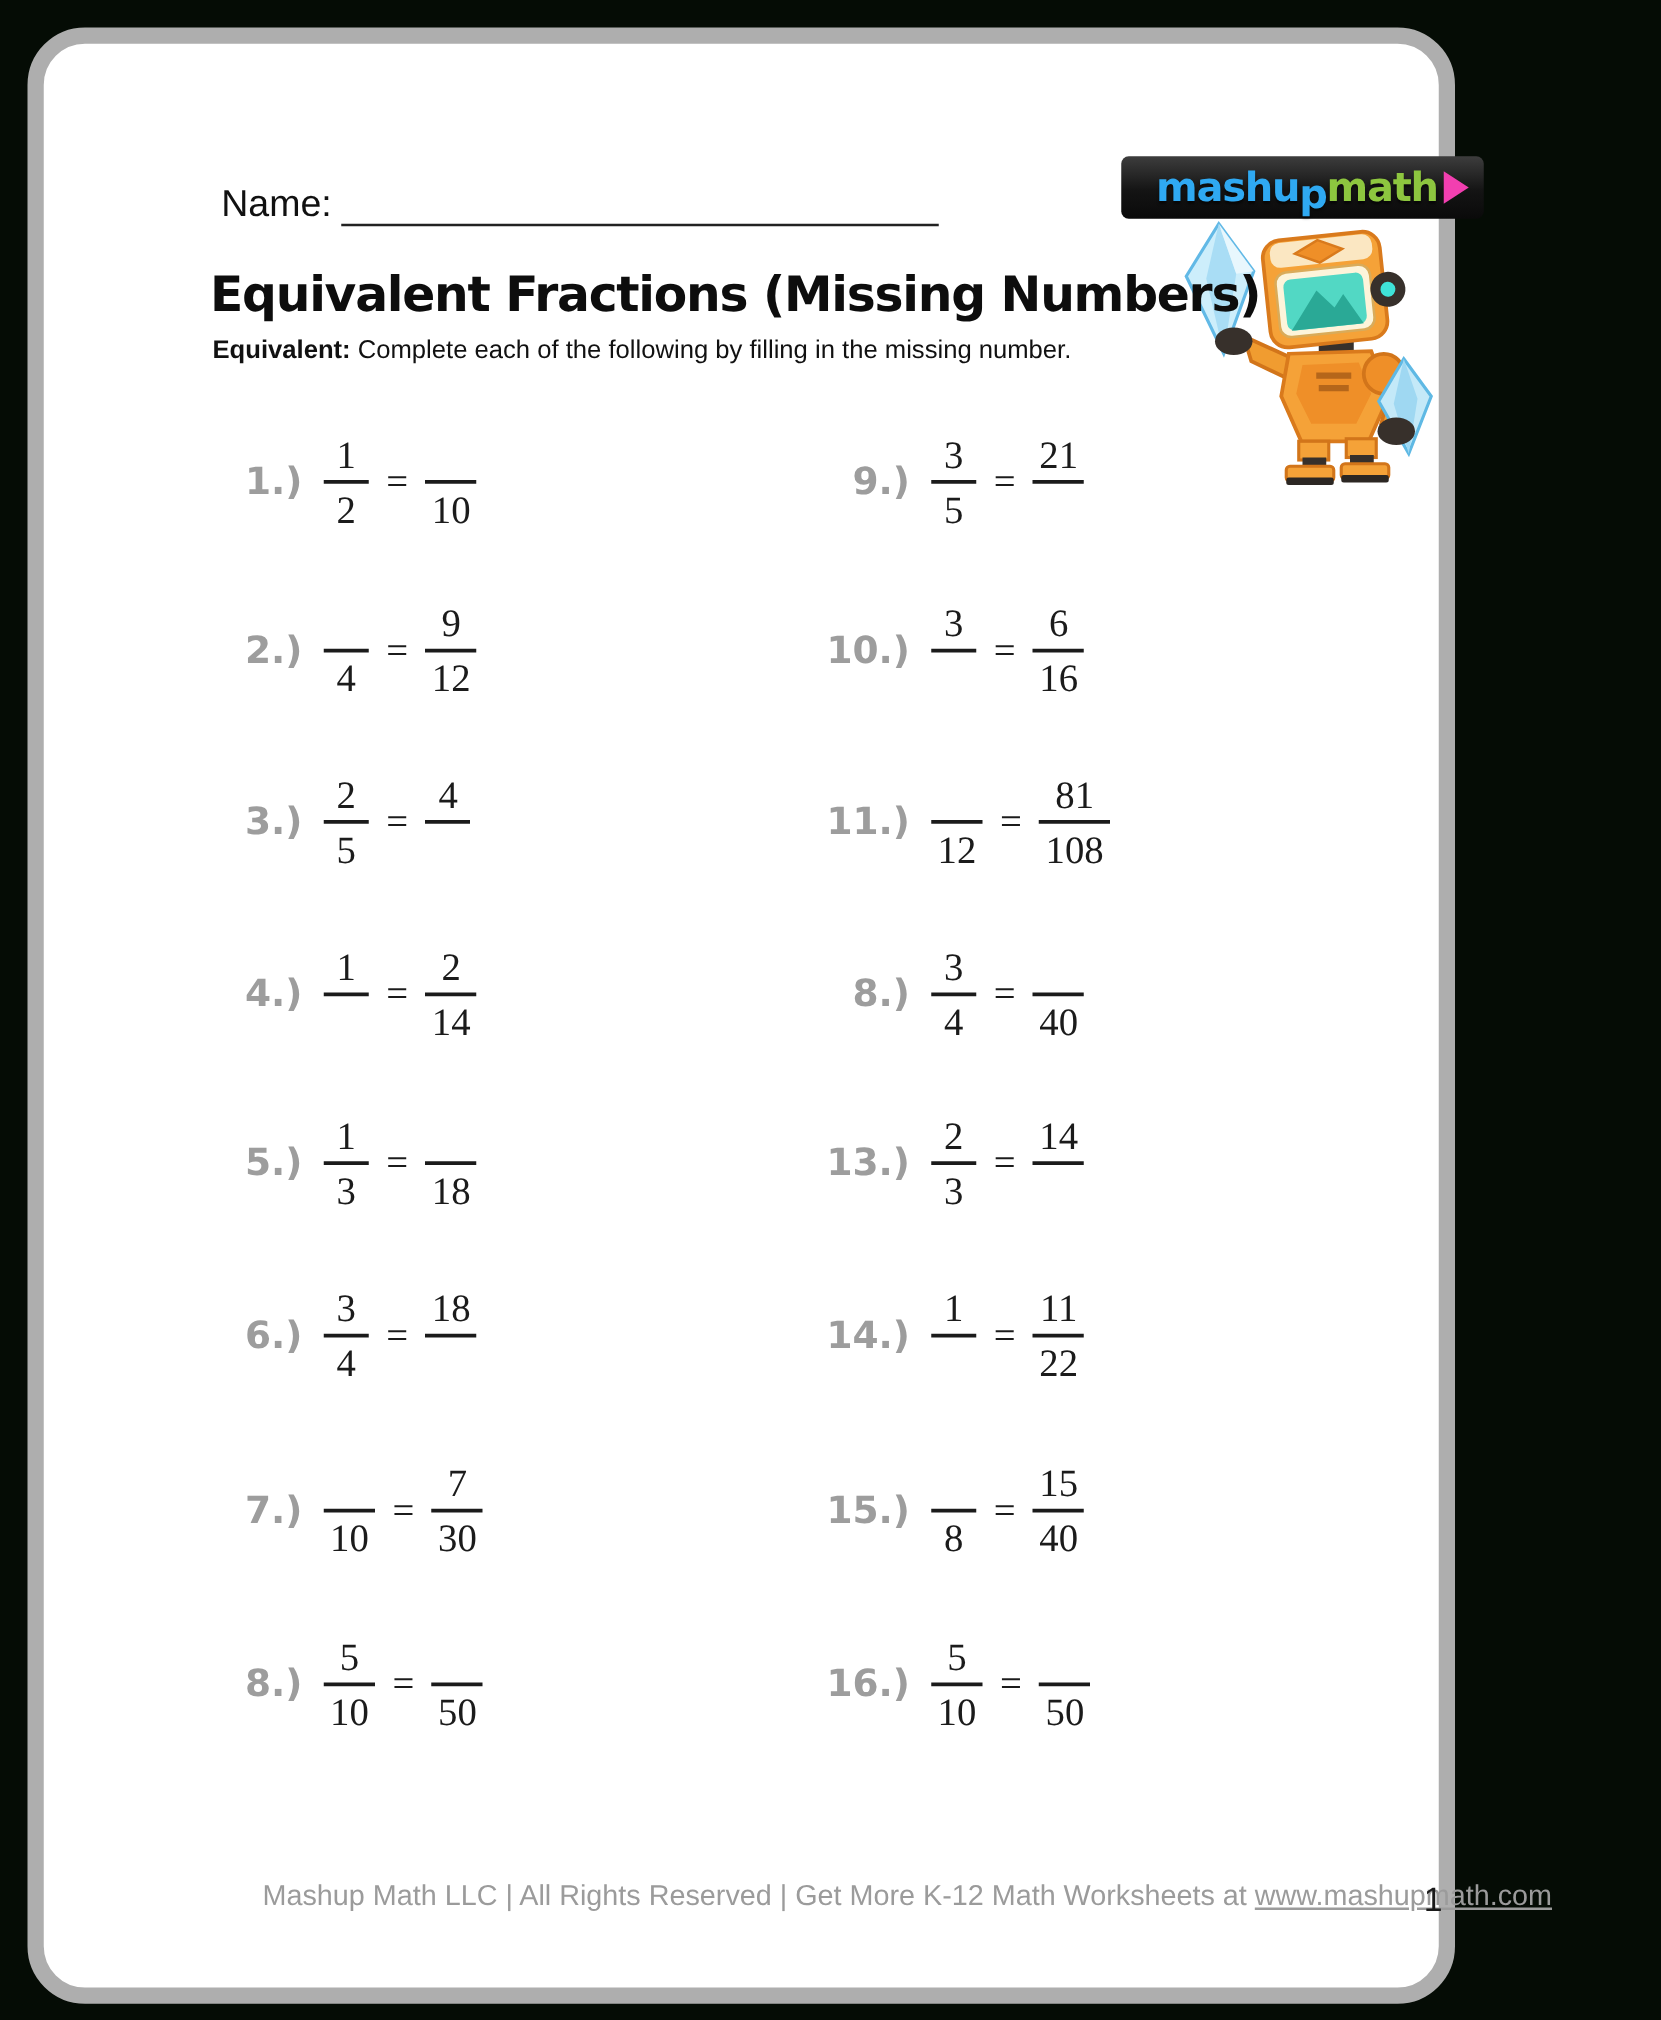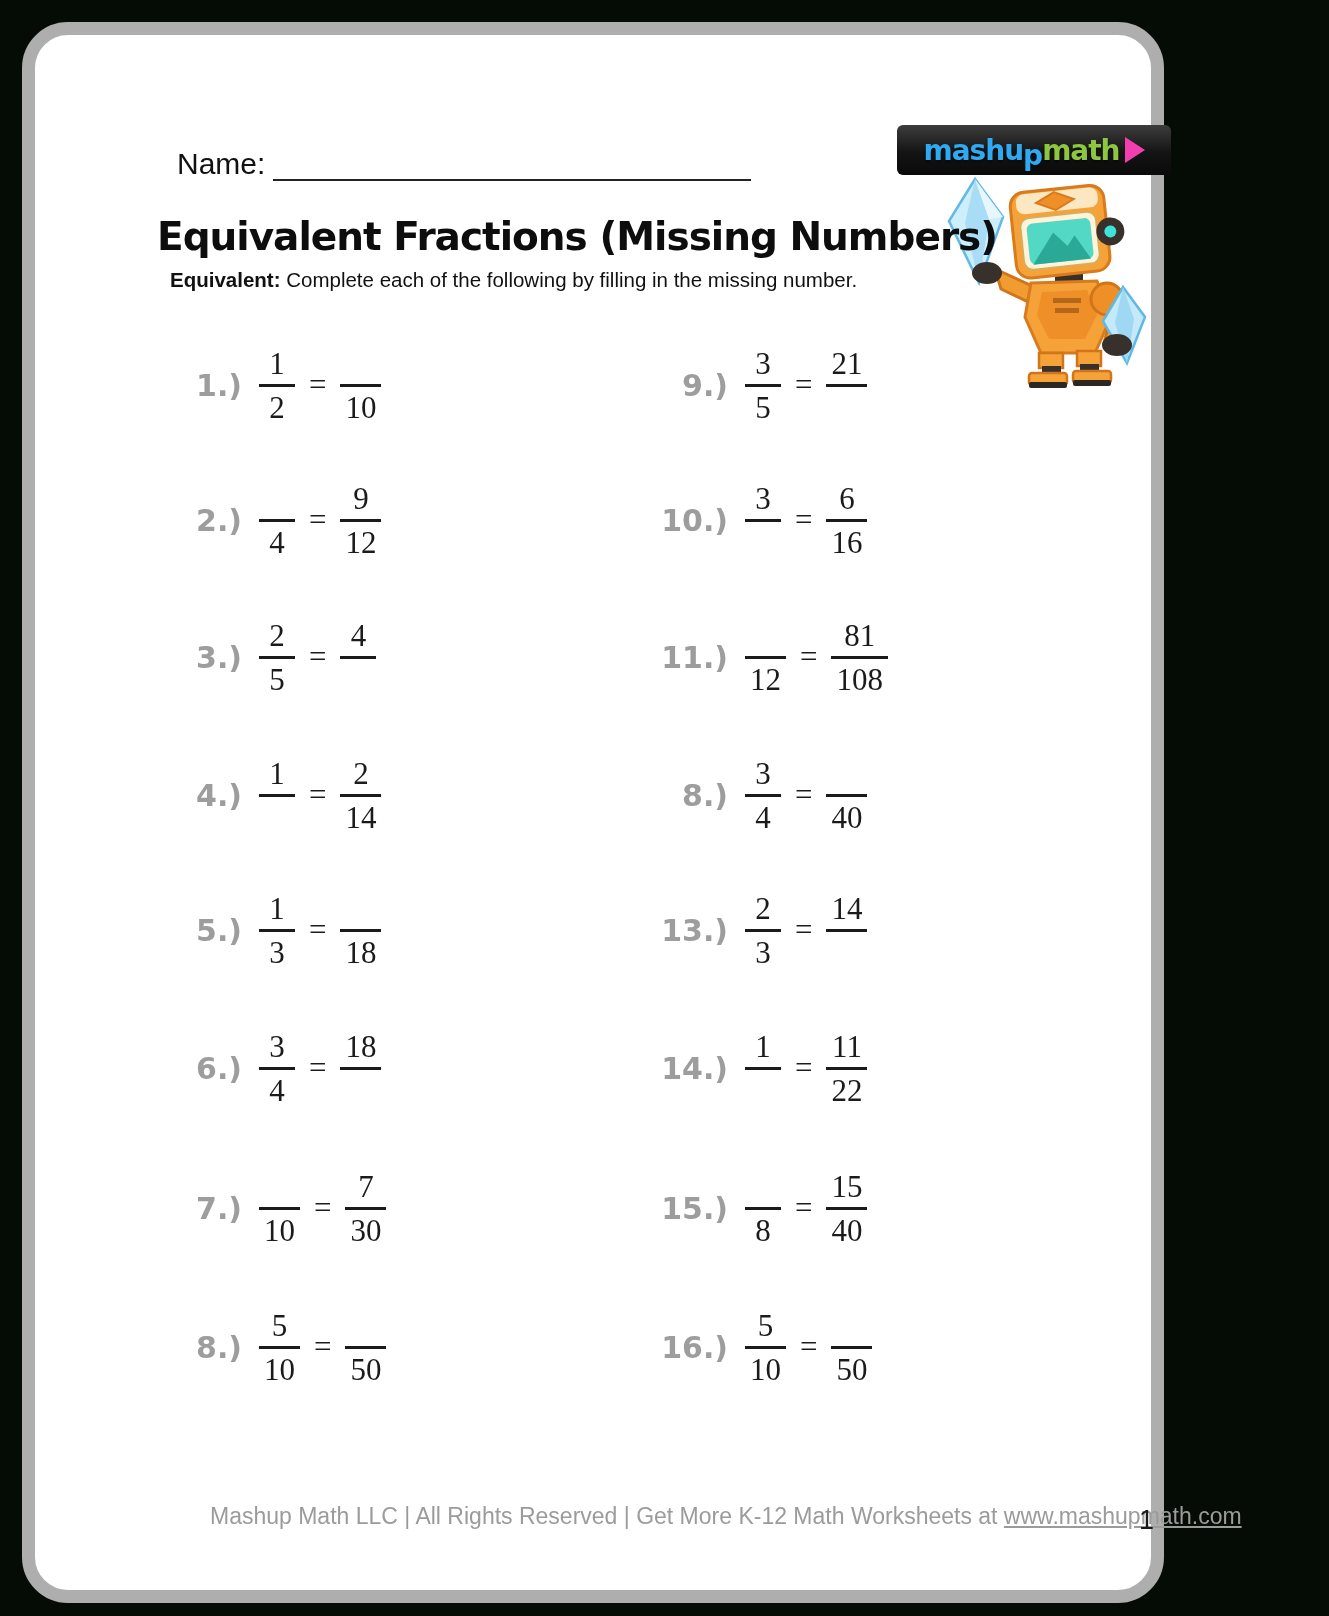--- a/index.html
+++ b/index.html
@@ -13,32 +13,32 @@
     box-sizing:border-box;border:13px solid #aeaeae;border-radius:46px;
     background:#ffffff;
   }
   
   .namerow{
     position:absolute;left:142px;top:112px;display:flex;align-items:flex-end;
     font-size:30px;color:#111;
   }
   .nameline{width:478px;height:32px;border-bottom:2px solid #222;margin-left:8px;}
   .title{
-    position:absolute;left:122px;top:179px;
+    position:absolute;left:133px;top:179px;
     font-family:"DejaVu Sans",sans-serif;font-weight:bold;font-size:39px;
     letter-spacing:-1px;color:#0d0d0d;white-space:nowrap;text-align:right;
   }
   .directions{position:absolute;left:135px;top:233px;font-size:20.5px;color:#111;white-space:nowrap;}
   .directions .dlabel{font-weight:bold;}
   
   .logo{
     position:absolute;left:862px;top:90px;width:274px;height:50px;
     background:linear-gradient(180deg,#3d3d3d 0%,#141414 55%,#0a0a0a 100%);
     border-radius:6px;display:flex;align-items:center;justify-content:center;
-    font-family:"DejaVu Sans",sans-serif;font-weight:bold;font-size:28px;letter-spacing:-1px;
+    font-family:"DejaVu Sans",sans-serif;font-weight:bold;font-size:32px;letter-spacing:-1px;padding-left:16px;
   }
   .logo .w1{color:#2fa9f2;text-shadow:0 2px 2px rgba(0,0,0,.55);}
   .logo .sub{color:#2fa9f2;position:relative;top:5px;text-shadow:0 2px 2px rgba(0,0,0,.55);}
   .logo .w2{color:#8dc63f;text-shadow:0 2px 2px rgba(0,0,0,.55);text-align:center;}
   .logo .play{
     width:0;height:0;margin-left:5px;
     border-left:20px solid #f23fb0;border-top:13px solid transparent;border-bottom:13px solid transparent;
   }
   .robot{position:absolute;left:902px;top:136px;}
   

